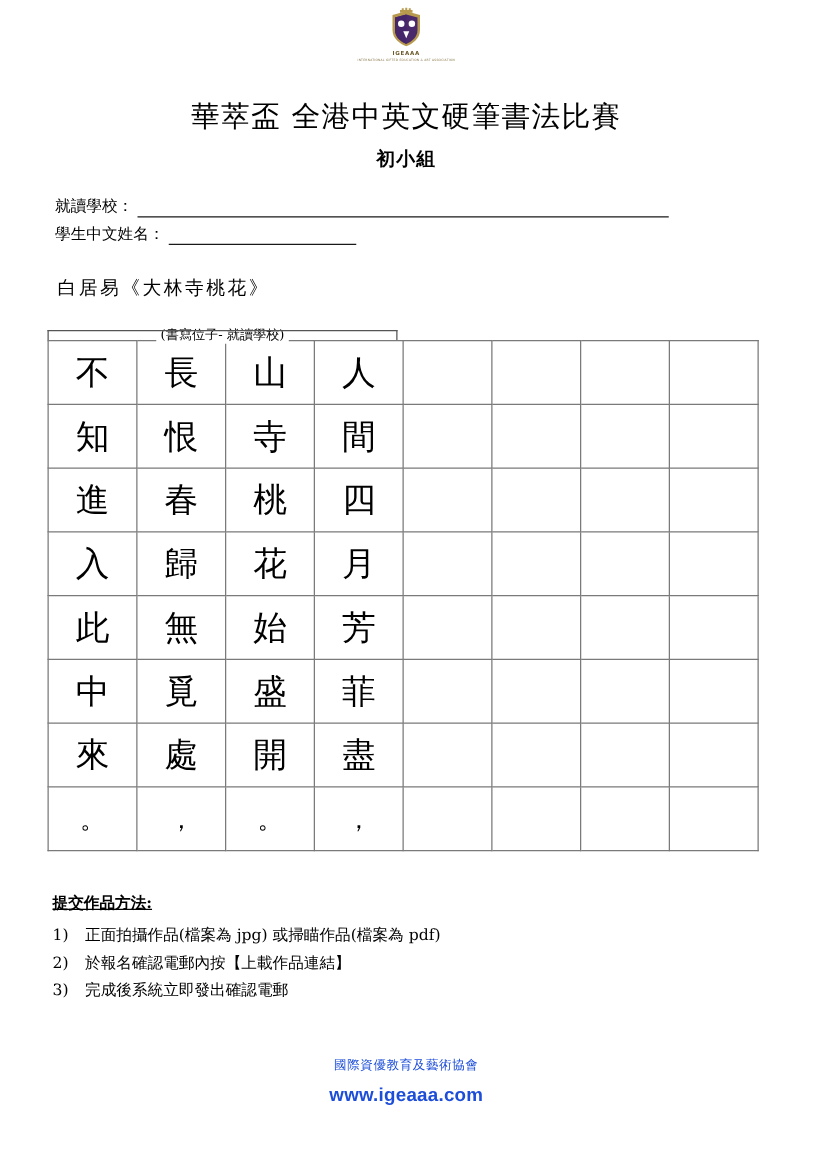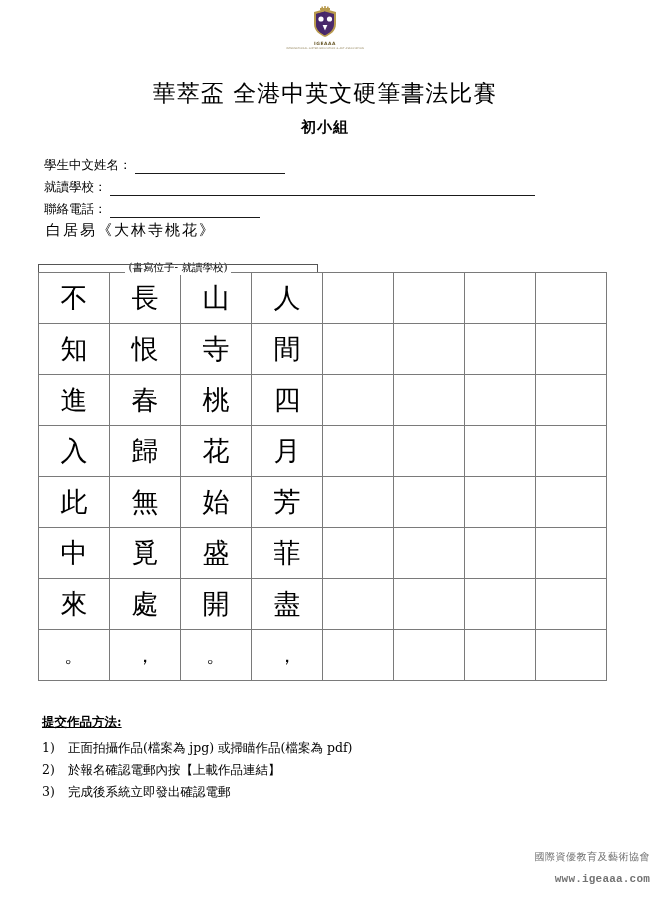--- a/index.html
+++ b/index.html
@@ -191,31 +191,31 @@
   }
   .instr-text {
     flex: 1;
   }
 
   
   .footer {
     position: absolute;
     left: 0; right: 0;
     bottom: 34px;
-    text-align: right;
-    color: #737373;
+    text-align: center;
+    color: #1d4ed8;
   }
   .footer-org {
     font-family: "DejaVu Serif", "Liberation Serif", serif;
     font-size: 10px;
     letter-spacing: 0.5px;
   }
   .footer-url {
-    font-family: Liberation Mono, monospace;
-    font-size: 11px;
+    font-family: Liberation Sans, sans-serif;
+    font-size: 15px;
     font-weight: bold;
     margin-top: 9px;
     letter-spacing: 0.2px;
   }
 </style>
 </head>
 <body>
 
 <div class="logo-wrap">
   <div class="crest">
@@ -234,30 +234,26 @@
   </div>
   <div class="logo-name">IGEAAA</div>
   <div class="logo-sub">INTERNATIONAL GIFTED EDUCATION &amp; ART ASSOCIATION</div>
 </div>
 
 <div class="title-main">華萃盃 全港中英文硬筆書法比賽</div>
 <div class="title-sub">初小組</div>
 
 <div class="fields">
   <div class="field-row">
+    <span class="field-label">就讀學校：</span>
+    <span class="field-line line-school"></span>
+  </div>
+  <div class="field-row">
     <span class="field-label">學生中文姓名：</span>
     <span class="field-line line-name"></span>
-  </div>
-  <div class="field-row">
-    <span class="field-label">就讀學校：</span>
-    <span class="field-line line-school"></span>
-  </div>
-  <div class="field-row">
-    <span class="field-label">聯絡電話：</span>
-    <span class="field-line line-phone"></span>
   </div>
 </div>
 
 <div class="poem-title">白居易《大林寺桃花》</div>
 
 <div class="grid-area">
   <div class="col-head">
     <div class="col-head-cell">
       <span>(書寫位子- 就讀學校)</span>
       <div class="bracket"></div>

